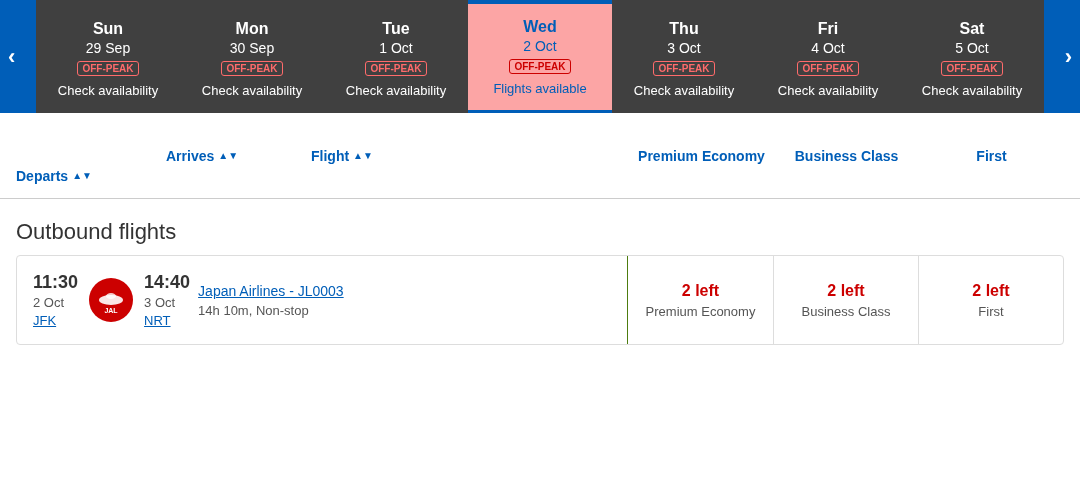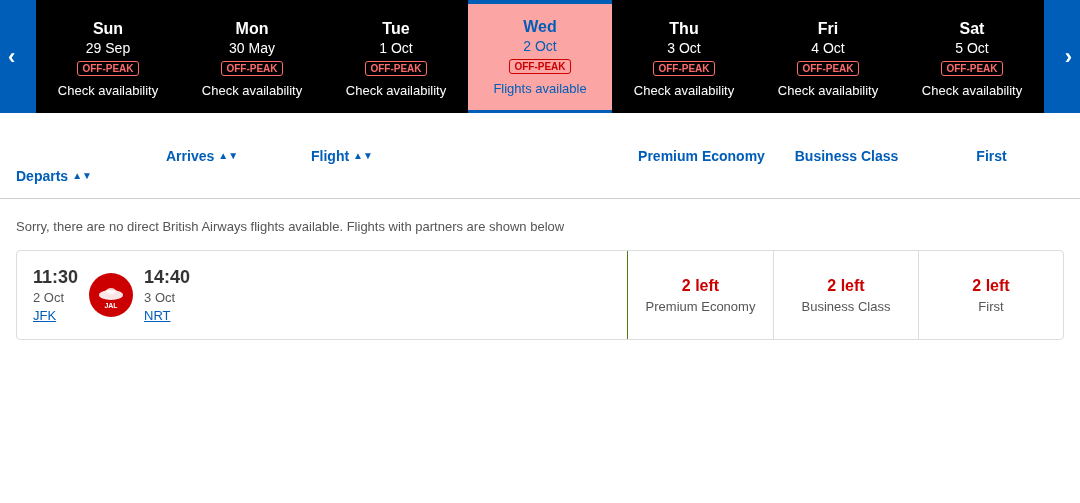--- a/index.html
+++ b/index.html
@@ -32,21 +32,21 @@
     .cal-day {
       flex: 1;
       display: flex;
       flex-direction: column;
       align-items: center;
       justify-content: center;
       padding: 14px 6px;
       cursor: pointer;
       border-top: 4px solid transparent;
       text-align: center;
-      background: #000000;
+      background: #404040;
       color: #fff;
     }
     .cal-day.active {
       background: #fca5a5;
       color: #005eb8;
       border-top: 4px solid #005eb8;
       border-bottom: 3px solid #005eb8;
     }
     .cal-day .day-name {
       font-size: 16px;
@@ -202,21 +202,21 @@
 
   <div id="calendar-days" style="display:flex; flex:1;">
   <div class="cal-day">
       <span class="day-name">Sun</span>
       <span class="day-date">29 Sep</span>
       <span class="off-peak-badge">OFF-PEAK</span>
       <span class="avail-text">Check availability</span>
     </div>
       <div class="cal-day">
       <span class="day-name">Mon</span>
-      <span class="day-date">30 May</span>
+      <span class="day-date">30 Sep</span>
       <span class="off-peak-badge">OFF-PEAK</span>
       <span class="avail-text">Check availability</span>
     </div>
       <div class="cal-day">
       <span class="day-name">Tue</span>
       <span class="day-date">1 Oct</span>
       <span class="off-peak-badge">OFF-PEAK</span>
       <span class="avail-text">Check availability</span>
     </div>
       <div class="cal-day active">
@@ -266,21 +266,21 @@
   </div>
   <div class="th-col th-business">
     <span>Business Class</span>
   </div>
   <div class="th-col th-first">
     <span>First</span>
   </div>
 </div>
 
 <div class="main-content">
-  <p class="notice-text">Sorry, there are no direct British Airways flights available. Flights with partners are shown below</p>
+  <h2 class="section-title">Outbound flights</h2>
 
   <div id="flights-list">
       <div class="flight-card">
       <div class="flight-info">
         <div class="flight-times">
           <span class="time-main">11:30</span>
           <span class="time-date">2 Oct</span>
           <a class="airport-link">JFK</a>
         </div>
 
@@ -295,20 +295,24 @@
             </svg>
           </div>
         </div>
 
         <div class="flight-times">
           <span class="time-main">14:40</span>
           <span class="time-date">3 Oct</span>
           <a class="airport-link">NRT</a>
         </div>
 
+        <div class="flight-details">
+          <a class="flight-link">Japan Airlines - JL0003</a>
+          <span class="flight-duration">14h 10m, Non-stop</span>
+        </div>
       </div>
 
       <div class="fare-cells">
 
       <div class="fare-cell">
         <span class="fare-left-count">2 left</span>
         <span class="fare-label">Premium Economy</span>
       </div>
 
       <div class="fare-cell">

